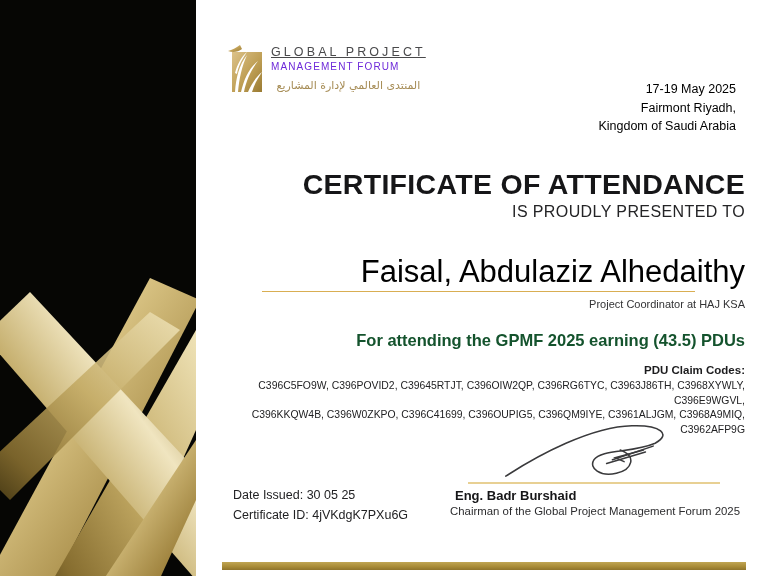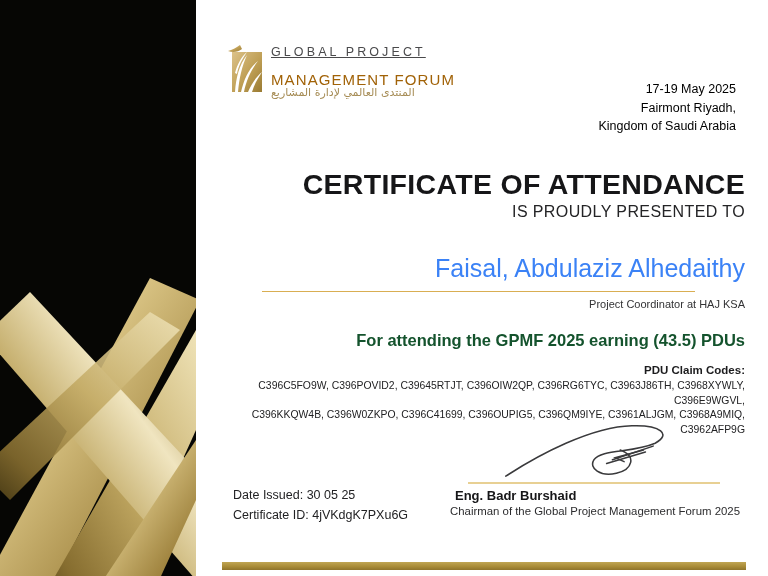--- a/index.html
+++ b/index.html
@@ -9,29 +9,29 @@
     -webkit-font-smoothing:antialiased;
   }
   .abs{position:absolute;}
   
   .art-panel{left:0;top:0;width:196px;height:576px;background:#060604;}
   .art-panel svg{display:block;width:196px;height:576px;}
   
   .logo-icon{left:227px;top:43px;width:38px;height:50px;}
   .logo-text{left:271px;top:46px;line-height:1;}
   .logo-l1{font-size:12.5px;letter-spacing:3.1px;color:#49494b;text-decoration:underline;}
-  .logo-l2{font-size:15px;letter-spacing:1.1px;color:#a16207;margin-top:13px;font-weight:500;}
-  .logo-ar{font-family:"DejaVu Sans",sans-serif;font-size:11px;color:#a68c55;margin-top:0;}
+  .logo-l2{font-size:10px;letter-spacing:1.1px;color:#6d28d9;margin-top:3px;font-weight:500;}
+  .logo-ar{font-family:"DejaVu Sans",sans-serif;font-size:11px;color:#a68c55;margin-top:8px;text-align:center;}
   
   .event{right:32px;top:40px;text-align:right;font-size:12.5px;line-height:18.5px;color:#000000;margin-top:40px;}
   
   .cx{left:200px;width:545px;text-align:right;}
   .title{top:168px;font-size:28.5px;font-weight:bold;letter-spacing:0.3px;color:#161618;}
   .subtitle{top:203px;font-size:16px;letter-spacing:0.4px;color:#242426;}
-  .name{top:254px;font-size:25px;color:#3b82f6;}
+  .name{top:254px;font-size:31px;color:#000000;}
   .name-rule{left:262px;top:291px;width:433px;height:1px;background:#d9ae52;}
   .role{top:298px;font-size:11px;color:#333335;}
   .attendance{top:331px;font-size:16.5px;font-weight:bold;color:#14532d;}
   .pdu-head{top:364px;font-size:11.5px;font-weight:bold;color:#1c1c1e;}
   .pdu-lines{top:379px;font-size:10.4px;line-height:14.5px;color:#222224;}
   
   .issue{left:233px;top:486px;font-size:12.5px;line-height:19.5px;color:#222224;}
   
   .sig-svg{left:498px;top:419px;width:194px;height:62px;}
   .sig-rule{left:468px;top:482px;width:252px;height:2px;background:#e8d093;}

